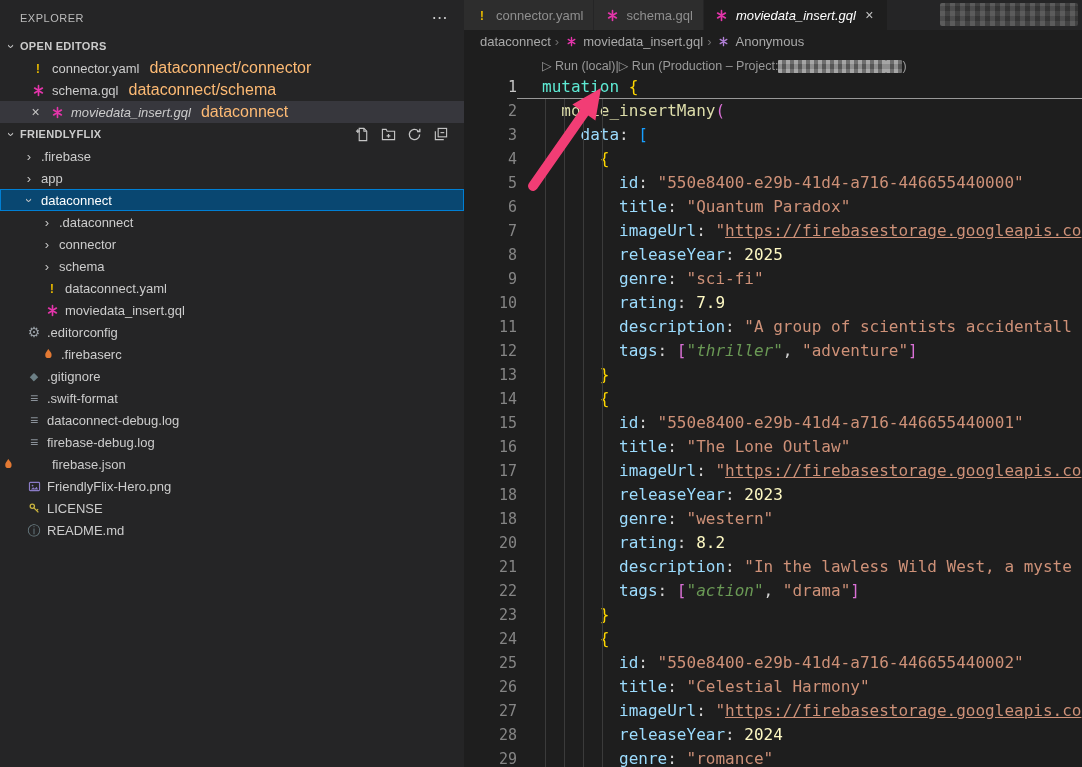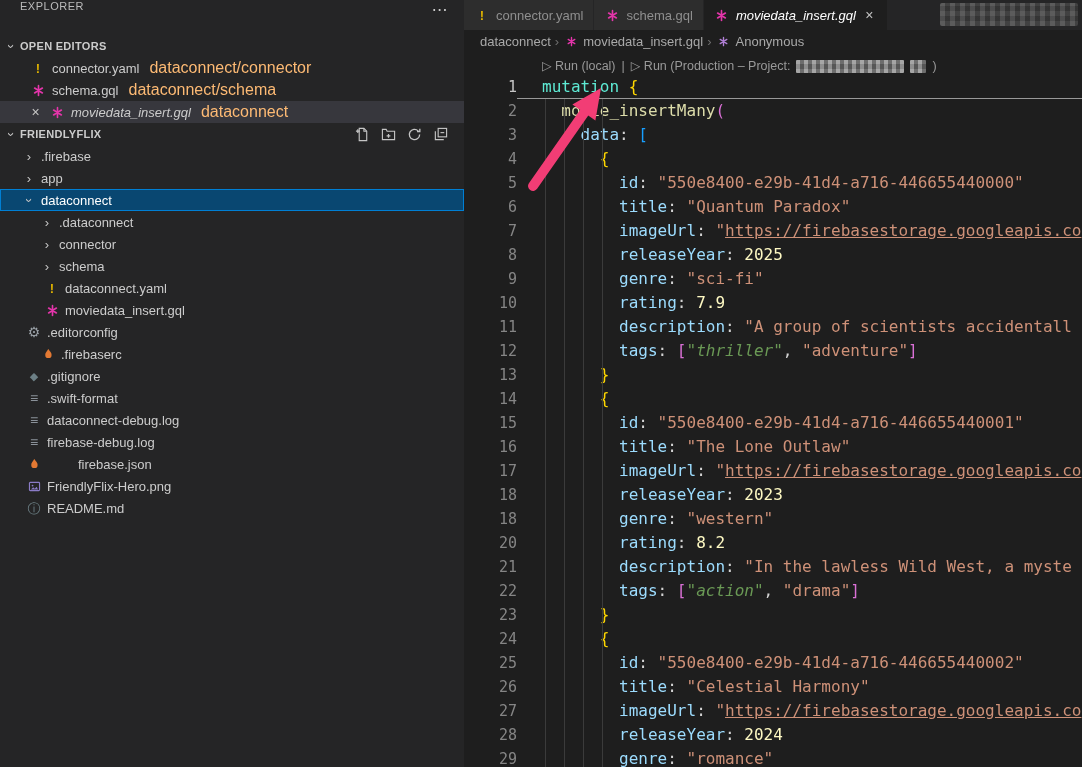--- a/index.html
+++ b/index.html
@@ -3,21 +3,21 @@
 <meta charset="utf-8">
 <style>
   *{box-sizing:border-box}
   html,body{margin:0;padding:0;background:#1e1e1e}
   body{width:1082px;height:767px;overflow:hidden;position:relative;
        font-family:"Liberation Sans","DejaVu Sans",sans-serif;color:#cccccc}
   .app{display:flex;width:100%;height:100%}
 
   
   .sidebar{width:464px;flex:none;background:#252526;display:flex;flex-direction:column;overflow:hidden}
-  .sb-title{height:35px;display:flex;align-items:flex-start;padding:0 16px 0 20px;font-size:11px;letter-spacing:.5px;color:#bbbbbb}
+  .sb-title{height:35px;display:flex;align-items:center;padding:0 16px 0 20px;font-size:11px;letter-spacing:.5px;color:#bbbbbb}
   .sb-title .more{margin-left:auto;font-size:16px;color:#cccccc;cursor:pointer}
   .section-header{height:22px;display:flex;align-items:center;font-size:11px;font-weight:700;letter-spacing:.3px;color:#cccccc;padding-left:4px;gap:2px;cursor:pointer}
   .chev{display:inline-block;width:14px;text-align:center;font-size:13px;font-weight:400;color:#c5c5c5;line-height:1;transform-origin:50% 50%}
   .chev.expanded{transform:rotate(90deg)}
   .oe-row{height:22px;display:flex;align-items:center;gap:6px;padding-left:30px;font-size:13px;color:#cccccc;cursor:pointer;white-space:nowrap}
   .oe-row.active{background:#37373d;padding-left:28px}
   .oe-row .close,.tab .close{width:15px;text-align:center;color:#c5c5c5;font-size:14px;cursor:pointer}
   .oe-row .desc{color:#fdba74;font-size:16px;margin-left:4px}
   .icon{display:inline-flex;align-items:center;justify-content:center;width:16px;height:16px;font-size:13px;line-height:1;flex:none}
   .ws-actions{margin-left:auto;display:flex;gap:10px;padding-right:16px}
@@ -28,21 +28,21 @@
   
   .editor{flex:1;min-width:0;display:flex;flex-direction:column;background:#1e1e1e}
   .tabbar{height:30px;flex:none;background:#252526;display:flex;position:relative}
   .tab{display:flex;align-items:center;gap:6px;padding:0 10px;font-size:13px;background:#2d2d2d;color:#8f8f8f;border-right:1px solid #252526;cursor:pointer;white-space:nowrap}
   .tab.active{background:#1e1e1e;color:#ffffff}
   .tab.italic .tab-label{font-style:italic}
   .breadcrumb{height:22px;flex:none;display:flex;align-items:center;font-size:13px;color:#a9a9a9;padding-left:16px}
   .bc-item{display:inline-flex;align-items:center;gap:4px;cursor:pointer}
   .breadcrumb .sep{color:#6e6e6e;margin:0 4px;font-size:13px}
   .code-area{position:relative;flex:1;overflow:hidden}
-  .codelens{height:23px;display:flex;align-items:flex-end;padding-bottom:2px;padding-left:78px;font-size:12.5px;color:#999999;gap:6px;white-space:nowrap}
+  .codelens{height:23px;display:flex;align-items:flex-end;padding-bottom:2px;padding-left:78px;font-size:12.5px;color:#999999;white-space:nowrap}
   .lens-link{cursor:pointer}
   .code-line{height:24px;line-height:24px;display:flex;white-space:pre;font-family:"DejaVu Sans Mono",monospace;font-size:16px;position:relative}
   .code-line .ln{width:53px;flex:none;text-align:right;color:#858585;font-size:15px}
   .code-line.current .ln{color:#c6c6c6}
   .code-line .line-text{padding-left:25px;flex:1;overflow:hidden}
   .code-line.current::after{content:"";position:absolute;left:53px;right:0;bottom:0;height:1px;background:rgba(255,255,255,.55)}
   .guide{position:absolute;width:1px;background:#3b3b3b;top:47px;bottom:0;pointer-events:none}
   .tk-kw{color:#5eead4}.tk-fn{color:#dcdcaa}.tk-prop{color:#9cdcfe}.tk-str{color:#ce9178}
   .tk-lnk{color:#ce9178;text-decoration:underline}.tk-num{color:#fef9c3}
   .tk-b1{color:#ffd700}.tk-b2{color:#da70d6}.tk-b3{color:#179fff}
@@ -188,37 +188,46 @@
           <span>.swift-format</span>
         </div>
         <div class="tree-row" style="padding-left: 26px;">
           <span class="icon" style="color: rgb(138, 145, 153); font-size: 14px;">≡</span>
           <span>dataconnect-debug.log</span>
         </div>
         <div class="tree-row" style="padding-left: 26px;">
           <span class="icon" style="color: rgb(138, 145, 153); font-size: 14px;">≡</span>
           <span>firebase-debug.log</span>
         </div>
-        <div class="tree-row" style="padding-left: 26px; gap: 36px;">
+        <div class="tree-row" style=" gap: 36px;">
           <span class="icon">
             <svg width="13" height="13" viewBox="0 0 16 16">
               <path d="M8.2 1.3c.3 2.3 3.6 3.6 3.6 7.2a3.9 3.9 0 0 1-7.8 0c0-2.5 1.6-3.5 2.4-5 .4-.8.7-1.5 1.8-2.2z" fill="#e37933"></path>
             </svg>
           </span>
           <span>firebase.json</span>
         </div>
         <div class="tree-row" style="padding-left: 26px;">
           <span class="icon">
             <svg width="13" height="13" viewBox="0 0 16 16">
               <rect x="1.8" y="3" width="12.4" height="10" rx="1" fill="none" stroke="#8b7cc7" stroke-width="1.4"></rect>
               <circle cx="5.6" cy="6.8" r="1.1" fill="#8b7cc7"></circle>
               <path d="M3.6 11.6l2.8-2.8 1.9 1.9 2.3-2.3 1.8 3.2z" fill="#8b7cc7"></path>
             </svg>
           </span>
           <span>FriendlyFlix-Hero.png</span>
+        </div>
+        <div class="tree-row" style="padding-left: 26px;">
+          <span class="icon">
+            <svg width="13" height="13" viewBox="0 0 16 16">
+              <circle cx="5.3" cy="5.3" r="2.6" fill="none" stroke="#cbb53f" stroke-width="1.6"></circle>
+              <path d="M7.2 7.2l5.6 5.6M10.6 10.6l1.8-1.8" stroke="#cbb53f" stroke-width="1.6" fill="none"></path>
+            </svg>
+          </span>
+          <span>LICENSE</span>
         </div>
         <div class="tree-row" style="padding-left: 26px;">
           <span class="icon" style="color: rgb(109, 128, 134); font-size: 13px;">ⓘ</span>
           <span>README.md</span>
         </div>
       </div>
   </aside>
 
   <main class="editor">
     <div class="tabbar" id="tabbar">

